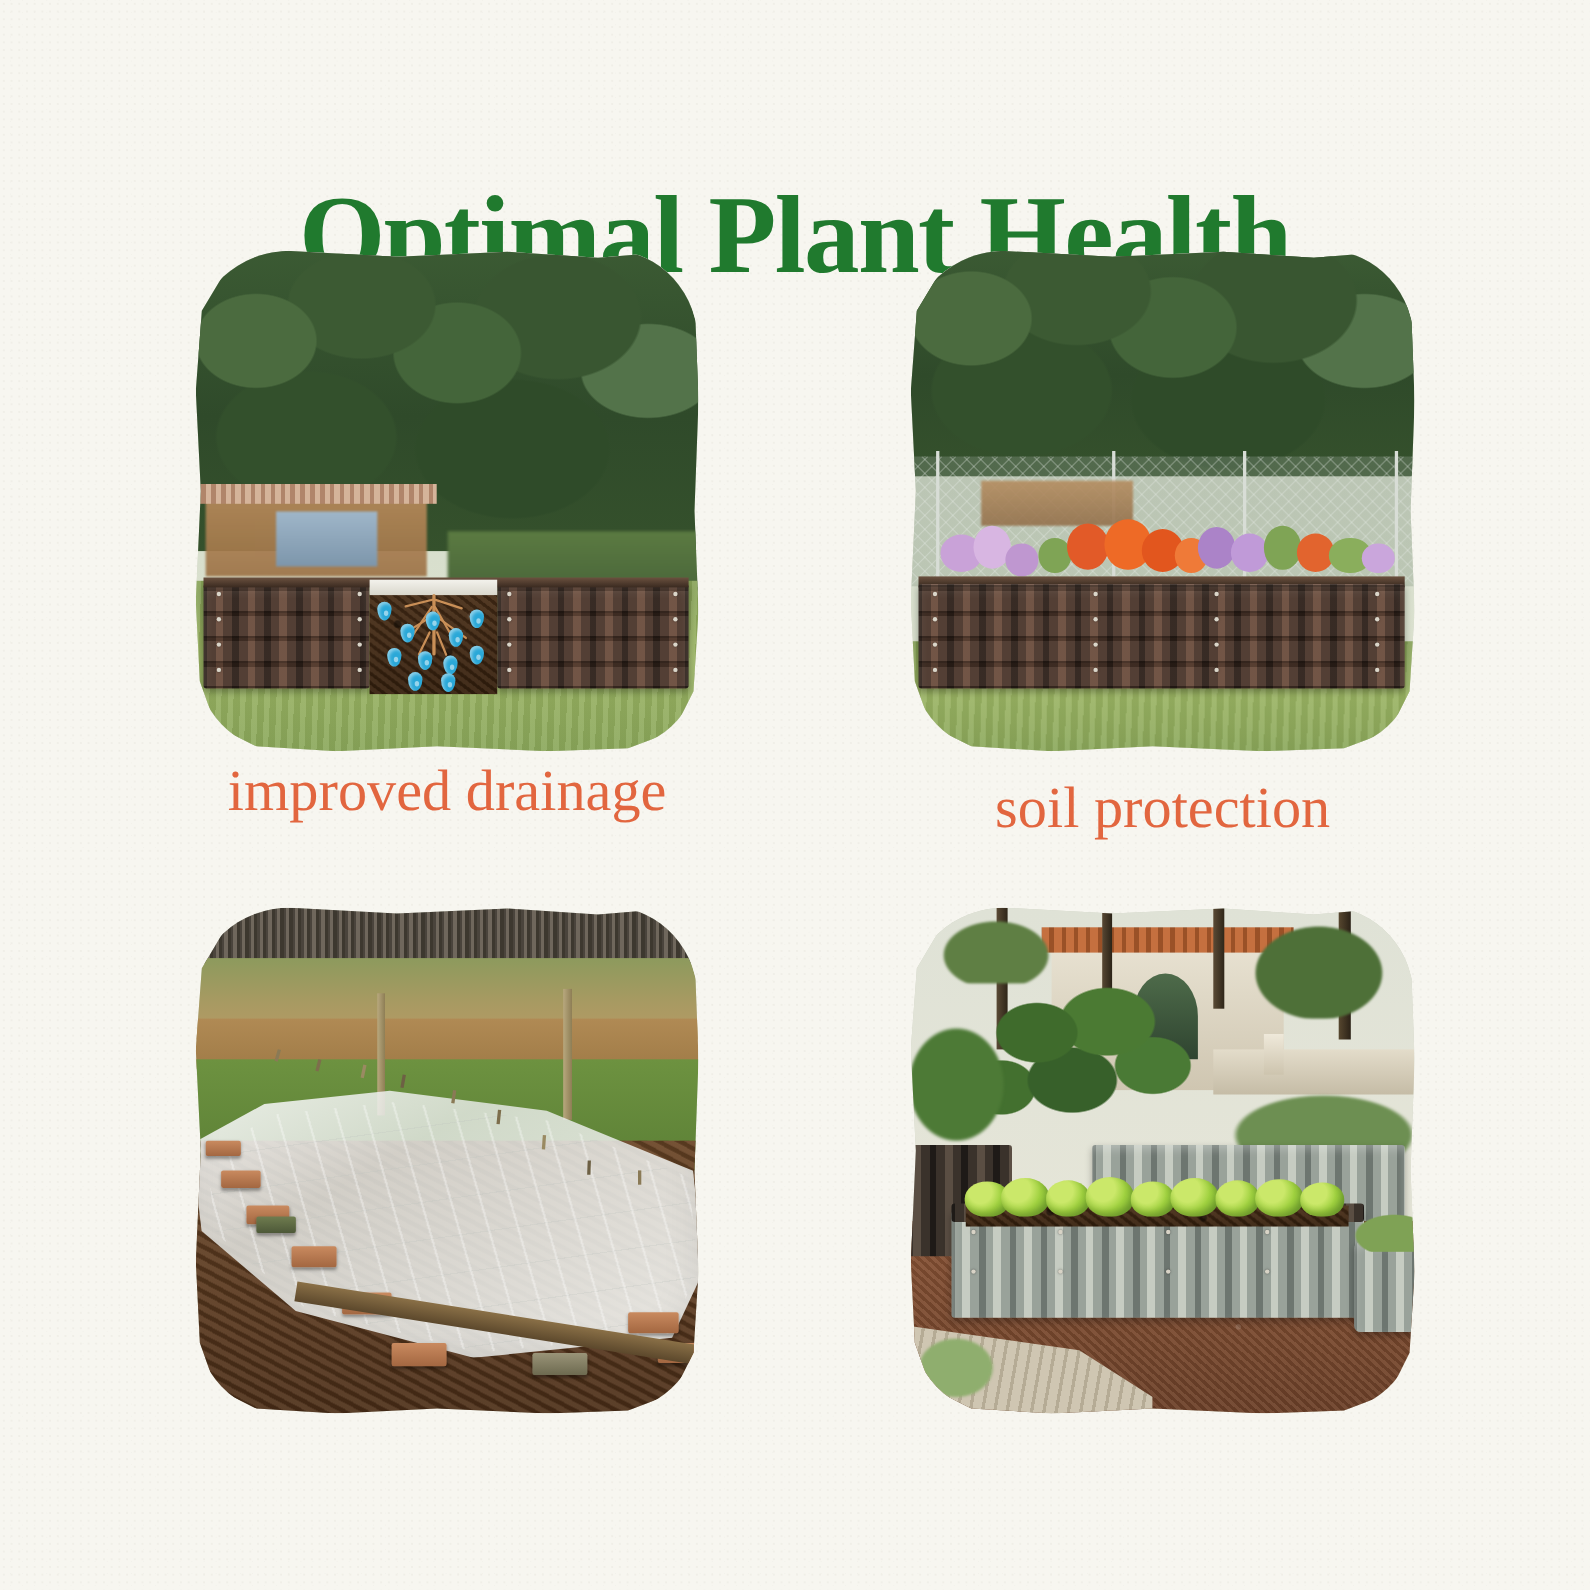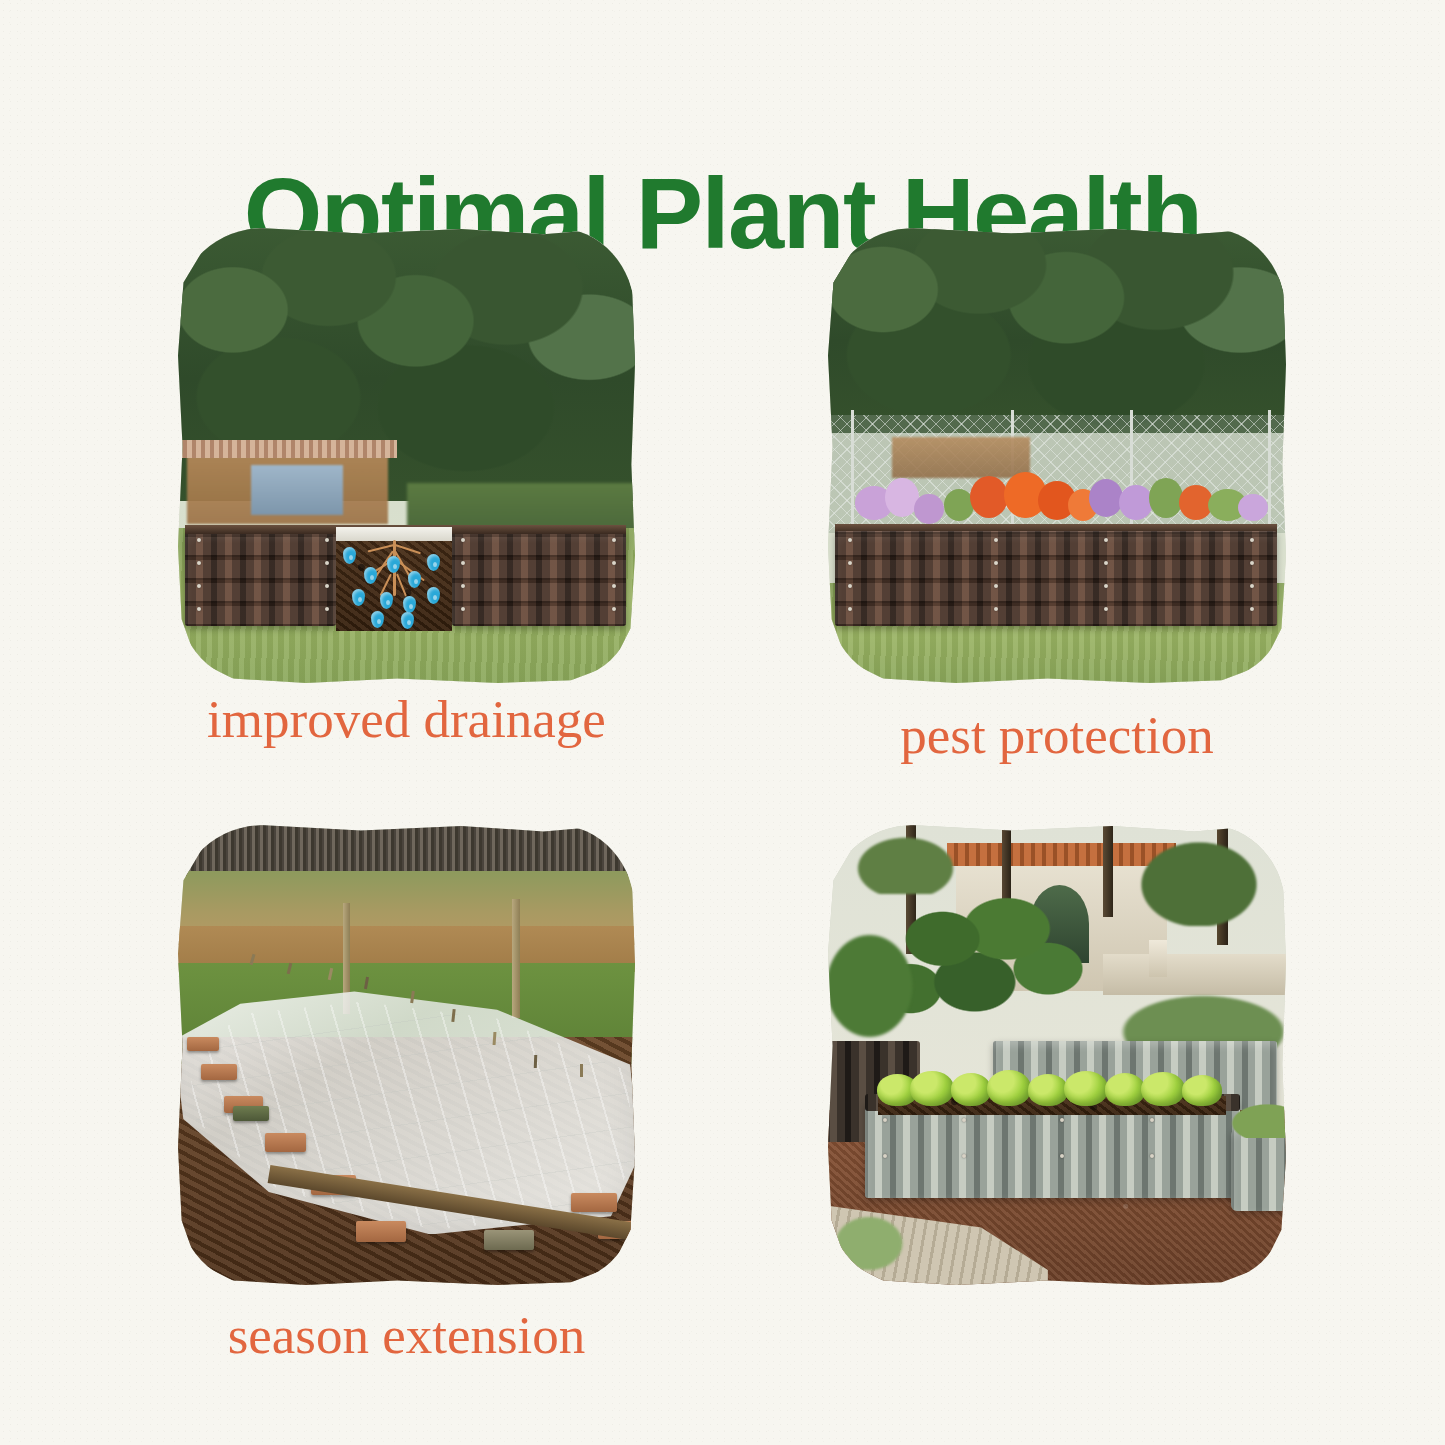--- a/index.html
+++ b/index.html
@@ -19,21 +19,21 @@
       radial-gradient(rgba(180,175,155,.07) 0.5px, transparent 0.6px);
     background-size:7px 7px, 11px 11px;
     background-position:0 0, 4px 6px;
   }
   .page{position:relative;z-index:1;width:1445px;height:1445px;}
 
   
   .title{
     position:absolute;left:0;top:92px;width:1445px;
     text-align:center;
-    font-family:Liberation Sans, sans-serif;
+    font-family:Liberation Serif, serif;
     font-weight:700;
     font-size:101px;
     letter-spacing:-1.5px;
     color:#207A2E;
     white-space:nowrap;
     line-height:1.06;
   }
 
   
   .grid{position:absolute;left:0;top:0;width:1445px;height:1445px;}
@@ -442,16 +442,15 @@
 
           <div style="position:absolute;left:0%;top:84%;width:18%;height:14%;
             background:radial-gradient(ellipse at 50% 50%, #8fae6e 0 55%, transparent 60%);filter:blur(.8px);"></div>
         </div>
       </div>
     </div>
 
   </div>
 
   <div class="caption cap1">improved drainage</div>
-  <div class="caption cap2">pest protection</div>
-  <div class="caption cap3">season extension</div>
+  <div class="caption cap2">soil protection</div>
 
 </div>
 
 </body></html>

